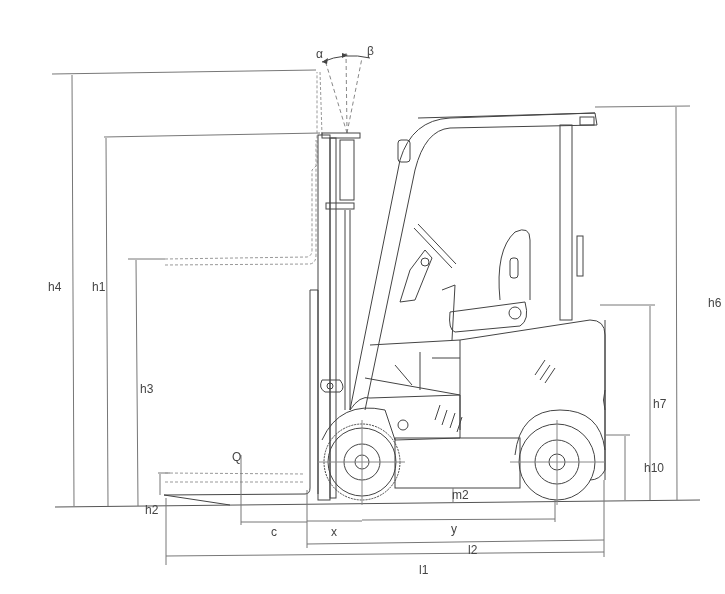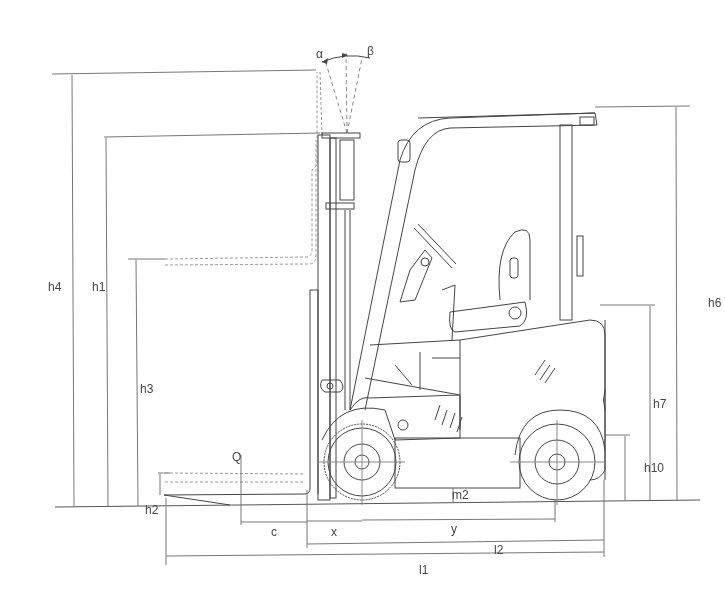--- a/index.html
+++ b/index.html
@@ -162,18 +162,18 @@
 <span class="lbl" style="left:367px;top:45px;">β</span>
 <span class="lbl" style="left:48px;top:281px;text-align:right;">h4</span>
 <span class="lbl" style="left:92px;top:281px;">h1</span>
 <span class="lbl" style="left:124px;top:383px;padding-left:16px;">h3</span>
 <span class="lbl" style="left:145px;top:504px;">h2</span>
 <span class="lbl" style="left:232px;top:451px;">Q</span>
 <span class="lbl" style="left:271px;top:526px;">c</span>
 <span class="lbl" style="left:331px;top:526px;">x</span>
 <span class="lbl" style="left:451px;top:523px;">y</span>
 <span class="lbl" style="left:452px;top:489px;">m2</span>
-<span class="lbl" style="left:451px;top:544px;padding-left:43px;">l2</span>
+<span class="lbl" style="left:425px;top:544px;padding-left:43px;">l2</span>
 <span class="lbl" style="left:379px;top:564px;margin-left:40px;">l1</span>
 <span class="lbl" style="left:708px;top:297px;">h6</span>
 <span class="lbl" style="left:653px;top:398px;text-align:center;">h7</span>
 <span class="lbl" style="left:644px;top:462px;">h10</span>
 </div>
 
 </body></html>

